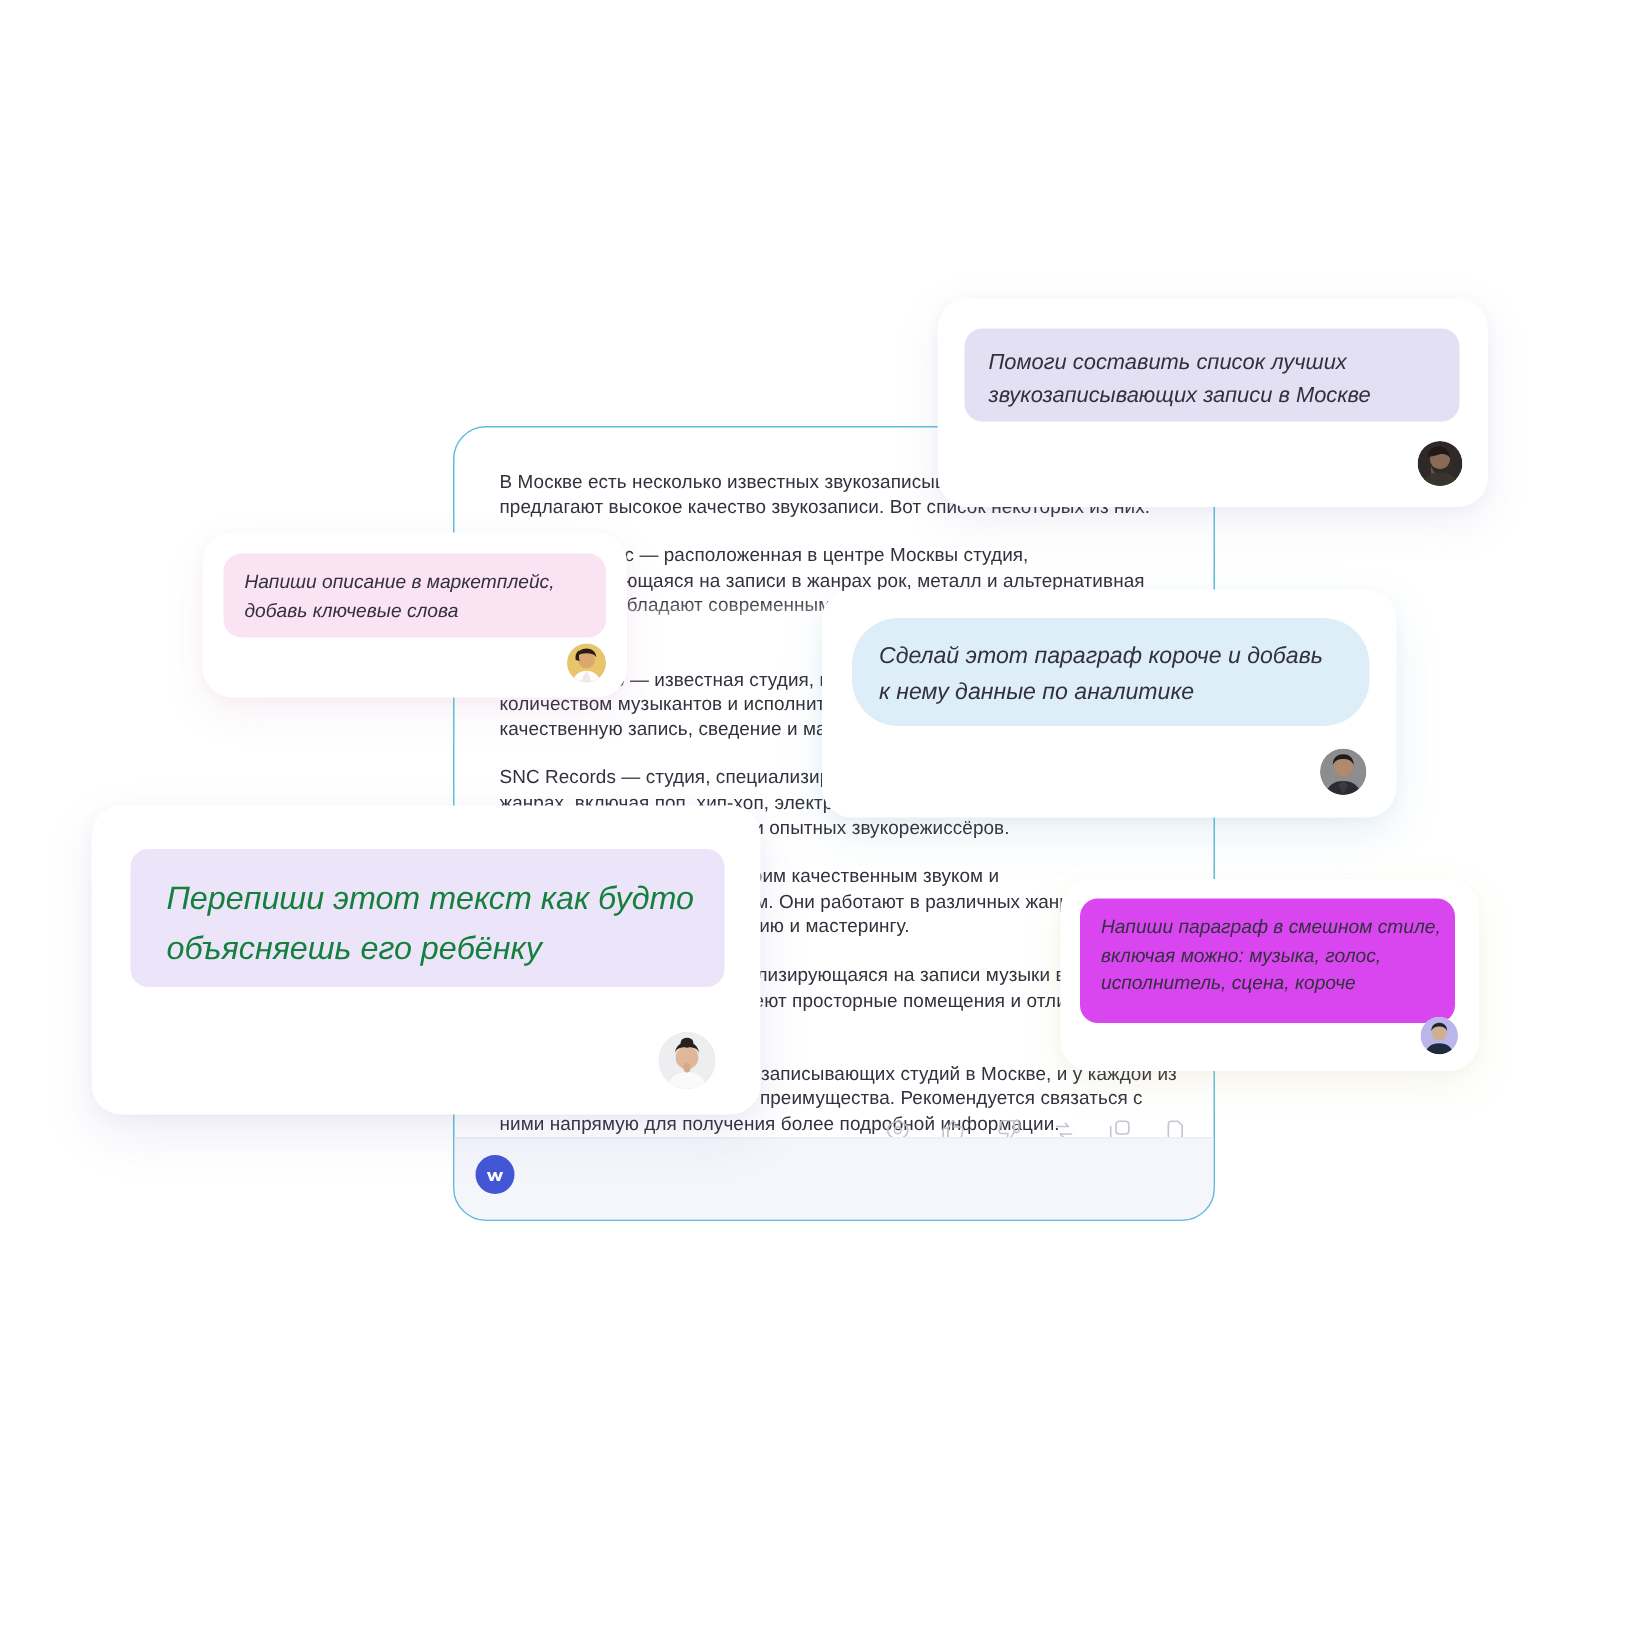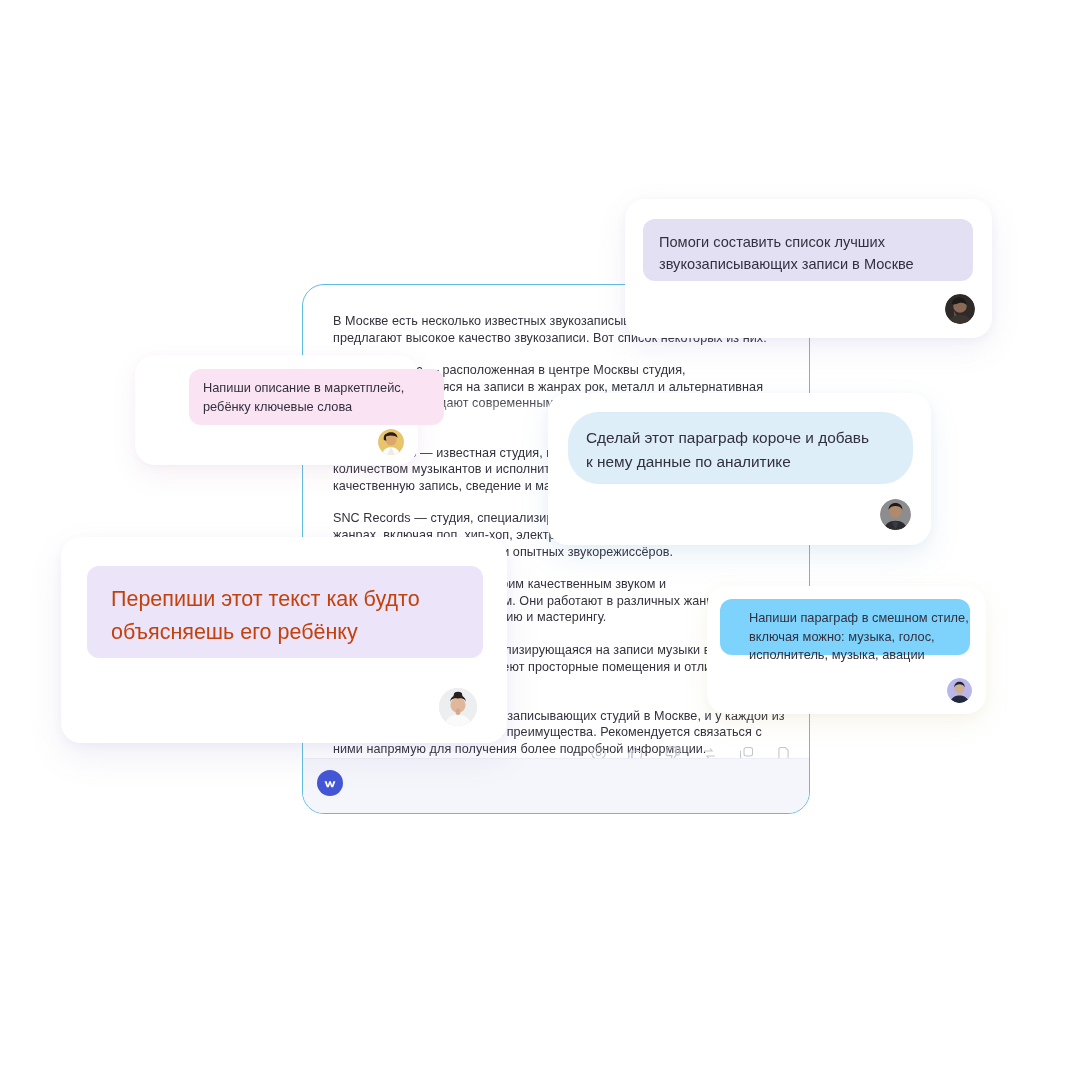--- a/index.html
+++ b/index.html
@@ -135,21 +135,20 @@
     box-shadow: 0 10px 26px rgba(180,120,170,.10), 0 2px 8px rgba(180,120,170,.05);
     z-index: 6;
   }
   #card-pink .bubble {
     position: absolute; left: 14px; top: 14px; width: 255px; height: 56px;
     background: #fae3f3;
     padding: 10px 14px;
     font-size: 12.8px;
     line-height: 18.5px;
     color: #32303f;
-    margin-left: 40px;
   }
   #card-pink .avatar { right: 14px; bottom: 10px; width: 26px; height: 26px; }
 
   
   #card-blue {
     left: 548px; top: 393px; width: 383px; height: 152px;
     box-shadow: 0 12px 30px rgba(90,150,190,.12), 0 2px 8px rgba(90,150,190,.06);
     z-index: 7;
   }
   #card-blue .bubble {
@@ -168,41 +167,41 @@
     left: 61px; top: 537px; width: 446px; height: 206px;
     box-shadow: 0 14px 34px rgba(120,110,180,.11), 0 3px 10px rgba(120,110,180,.06);
     z-index: 8;
   }
   #card-big-lilac .bubble {
     position: absolute; left: 26px; top: 29px; width: 396px; height: 92px;
     background: #ece4f8;
     padding: 17px 24px;
     font-size: 21.5px;
     line-height: 33px;
-    color: #c2410c;
+    color: #15803d;
   }
   #card-big-lilac .avatar { right: 30px; bottom: 17px; width: 38px; height: 38px; }
 
   
   #card-yellow {
     left: 707px; top: 586px; width: 279px; height: 128px;
     box-shadow: 0 10px 26px rgba(180,170,90,.11), 0 2px 8px rgba(180,170,90,.05);
     z-index: 9;
   }
   #card-yellow .bubble {
-    position: absolute; left: 13px; top: 13px; width: 250px; height: 56px;
-    background: #7dd3fc;
-    padding: 10px 29px;
+    position: absolute; left: 13px; top: 13px; width: 250px; height: 83px;
+    background: #d946ef;
+    padding: 10px 14px;
     font-size: 12.8px;
     line-height: 18.6px;
     color: #32303f;
   }
   #card-yellow .avatar { right: 14px; bottom: 11px; width: 25px; height: 25px; }
 
-  .bubble-line { display: block; white-space: nowrap; }
+  .bubble-line { display: block; white-space: nowrap; font-style: italic; }
 </style>
 </head>
 <body>
 
 <div class="stage">
 
   <div class="chat-card">
 
     <div class="chat-body">
       <p class="chat-para">В Москве есть несколько известных звукозаписывающих студий, которые предлагают высокое качество звукозаписи. Вот список некоторых из них:</p>
@@ -280,21 +279,21 @@
           <path d="M12 22c2 6 6 9 9 9s6-2 7-6c-2 7-7 11-10 11s-7-5-6-14z" fill="#6b5245"></path>
           <path d="M4 40c1-8 7-12 16-12s15 4 16 12z" fill="#3a342f"></path>
         </g>
       </svg>
     </span>
   </div>
 
   <div class="p-card" id="card-pink">
     <div class="bubble">
       <span class="bubble-line">Напиши описание в маркетплейс,</span>
-      <span class="bubble-line">ребёнку ключевые слова</span>
+      <span class="bubble-line">добавь ключевые слова</span>
     </div>
     <span class="avatar">
       <svg viewBox="0 0 40 40">
         <defs>
             <clipPath id="c2">
               <circle cx="20" cy="20" r="20"></circle>
             </clipPath>
           </defs>
         <g clip-path="url(#c2)">
           <rect width="40" height="40" fill="#e8c46a"></rect>
@@ -352,21 +351,21 @@
           <ellipse cx="20" cy="25" rx="2.5" ry="3.5" fill="#d8a88a"></ellipse>
         </g>
       </svg>
     </span>
   </div>
 
   <div class="p-card" id="card-yellow">
     <div class="bubble">
       <span class="bubble-line">Напиши параграф в смешном стиле,</span>
       <span class="bubble-line">включая можно: музыка, голос,</span>
-      <span class="bubble-line">исполнитель, музыка, авации</span>
+      <span class="bubble-line">исполнитель, сцена, короче</span>
     </div>
     <span class="avatar">
       <svg viewBox="0 0 40 40">
         <defs>
             <clipPath id="c5">
               <circle cx="20" cy="20" r="20"></circle>
             </clipPath>
           </defs>
         <g clip-path="url(#c5)">
           <rect width="40" height="40" fill="#b9b6ea"></rect>

